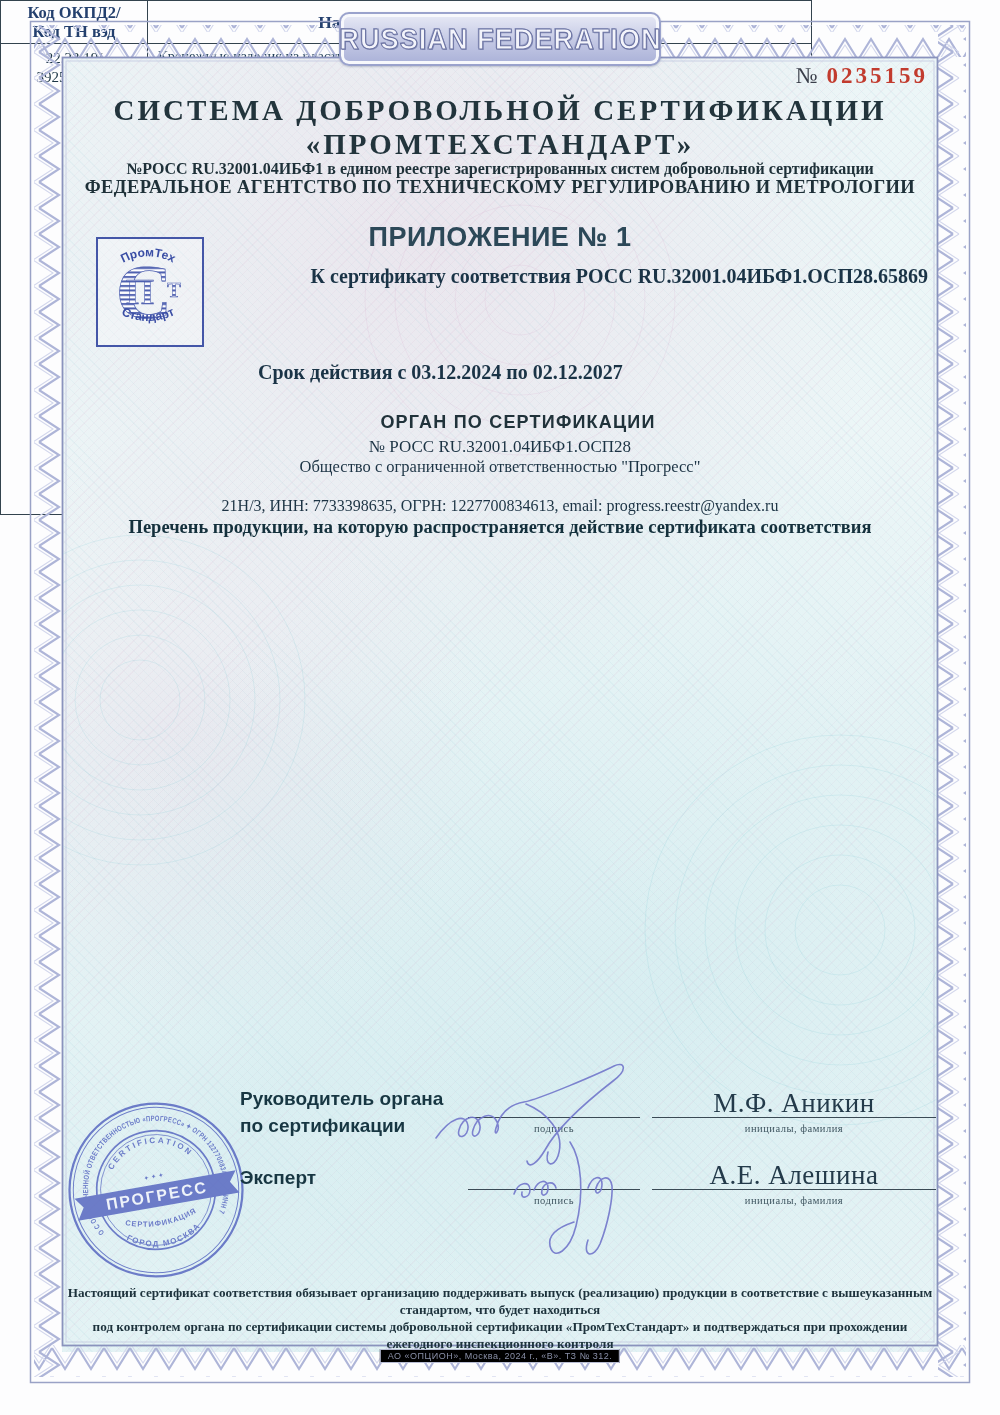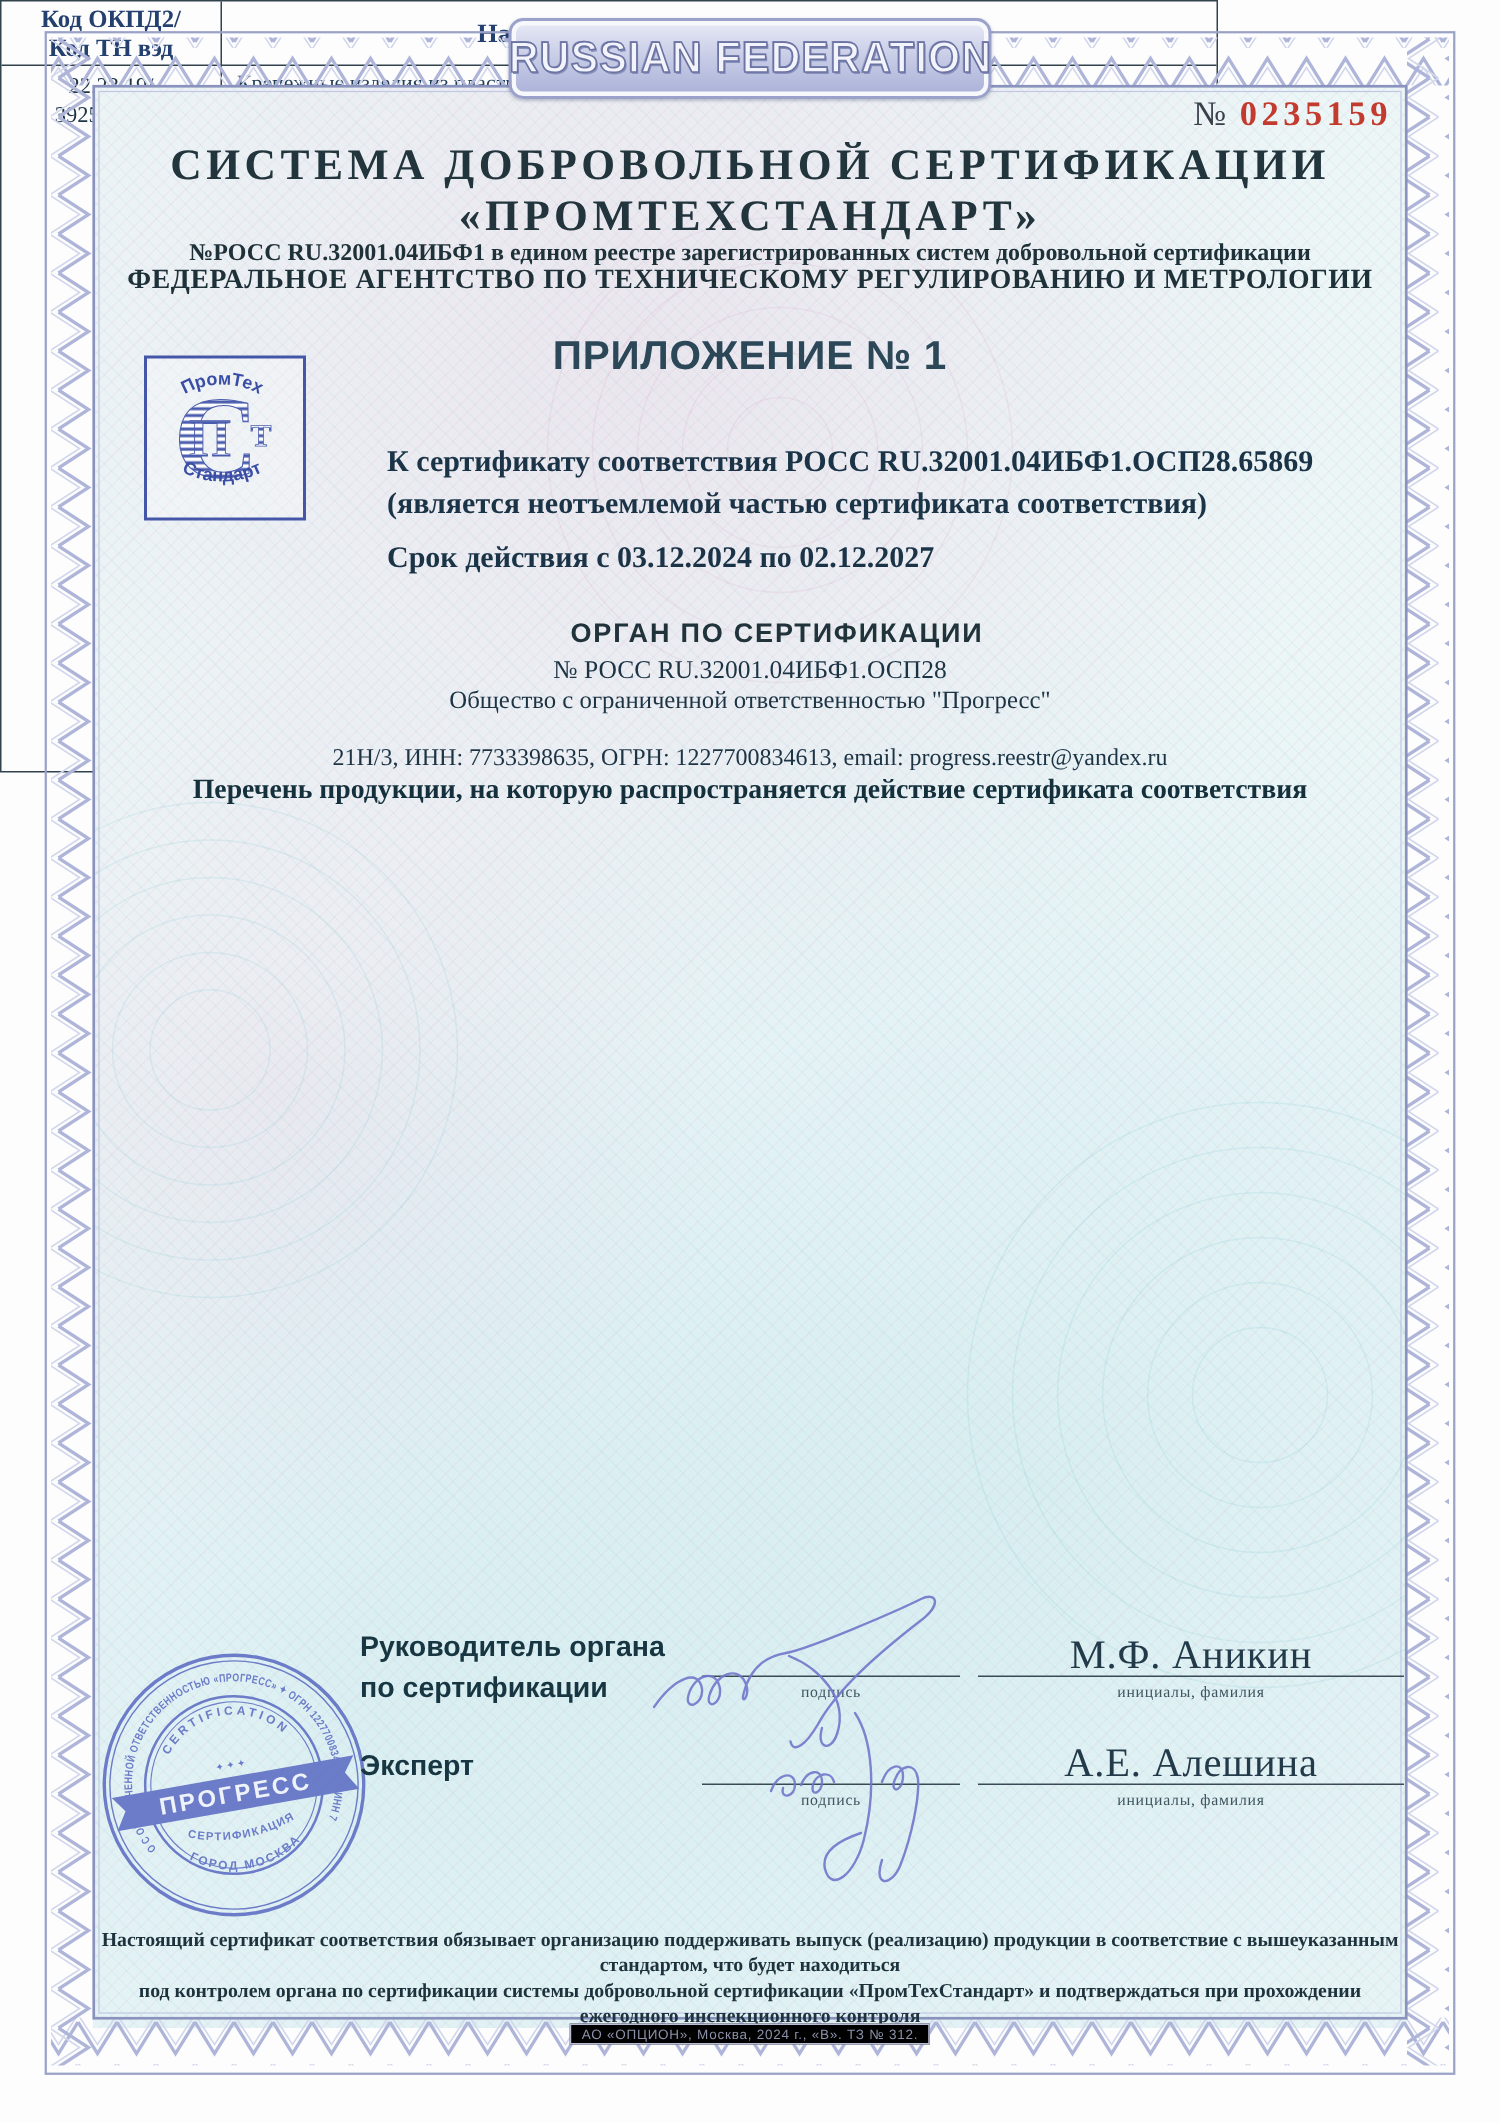--- a/index.html
+++ b/index.html
@@ -36,22 +36,22 @@
   .title2{top:128px;font-size:29px;font-weight:bold;letter-spacing:3px;color:#22343c;z-index:4;}
   .regline{top:160px;font-size:16px;font-weight:bold;color:#1e3038;z-index:4;}
   .agency{top:177px;font-size:18.5px;font-weight:bold;letter-spacing:.4px;color:#1e3038;z-index:4;}
 
   .appendix-title{top:222px;font-family:"Liberation Sans",sans-serif;font-weight:bold;
     font-size:27px;color:#2c4858;letter-spacing:.5px;z-index:4;}
 
   .logo-box{left:96px;top:237px;width:104px;height:106px;border:2px solid #4456a8;
     background:rgba(255,255,255,.25);z-index:4;}
 
-  .cert-to{left:258px;top:294px;width:670px;font-size:20px;font-weight:bold;
-    color:#1a3346;line-height:28px;z-index:4;}
+  .cert-to{left:258px;top:262px;width:670px;font-size:20px;font-weight:bold;
+    color:#1a3346;line-height:28px;z-index:4;text-align:right;}
   .validity{left:258px;top:361px;font-size:20px;font-weight:bold;color:#1a3346;z-index:4;}
 
   .org-header{top:412px;font-family:"Liberation Sans",sans-serif;font-weight:bold;
     font-size:18px;letter-spacing:1.2px;color:#20323a;z-index:4;padding-left:36px;}
   .org-number{top:437px;font-size:17px;color:#1c3344;z-index:4;}
   .org-name{top:457px;font-size:16.5px;color:#1c3344;z-index:4;}
   .org-addr1{top:477px;font-size:16px;color:#1c3344;z-index:4;}
   .org-addr2{top:497px;font-size:16px;color:#1c3344;z-index:4;}
   .list-title{top:517px;font-size:18.5px;font-weight:bold;color:#14303c;z-index:4;}
 
@@ -182,21 +182,20 @@
         <textPath href="#arcTop" startOffset="50%" text-anchor="middle">ПромТех</textPath>
       </text>
       <text font-family="Liberation Sans,sans-serif" font-weight="bold" font-size="12" fill="#3a4ea5">
         <textPath href="#arcBot" startOffset="50%" text-anchor="middle">Стандарт</textPath>
       </text>
     </svg>
   </div>
 
   <div class="abs cert-to">
     <div>К сертификату соответствия РОСС RU.32001.04ИБФ1.ОСП28.65869</div>
-    <div>(является неотъемлемой частью сертификата соответствия)</div>
   </div>
   <div class="abs validity">Срок действия с 03.12.2024 по 02.12.2027</div>
 
   <div class="abs ctr org-header">ОРГАН ПО СЕРТИФИКАЦИИ</div>
   <div class="abs ctr org-number">№ РОСС RU.32001.04ИБФ1.ОСП28</div>
   <div class="abs ctr org-name">Общество с ограниченной ответственностью "Прогресс"</div>
   <div class="abs ctr org-addr2">21Н/3, ИНН: 7733398635, ОГРН: 1227700834613, email: progress.reestr@yandex.ru</div>
   <div class="abs ctr list-title">Перечень продукции, на которую распространяется действие сертификата соответствия</div>
 
   <div class="table">

